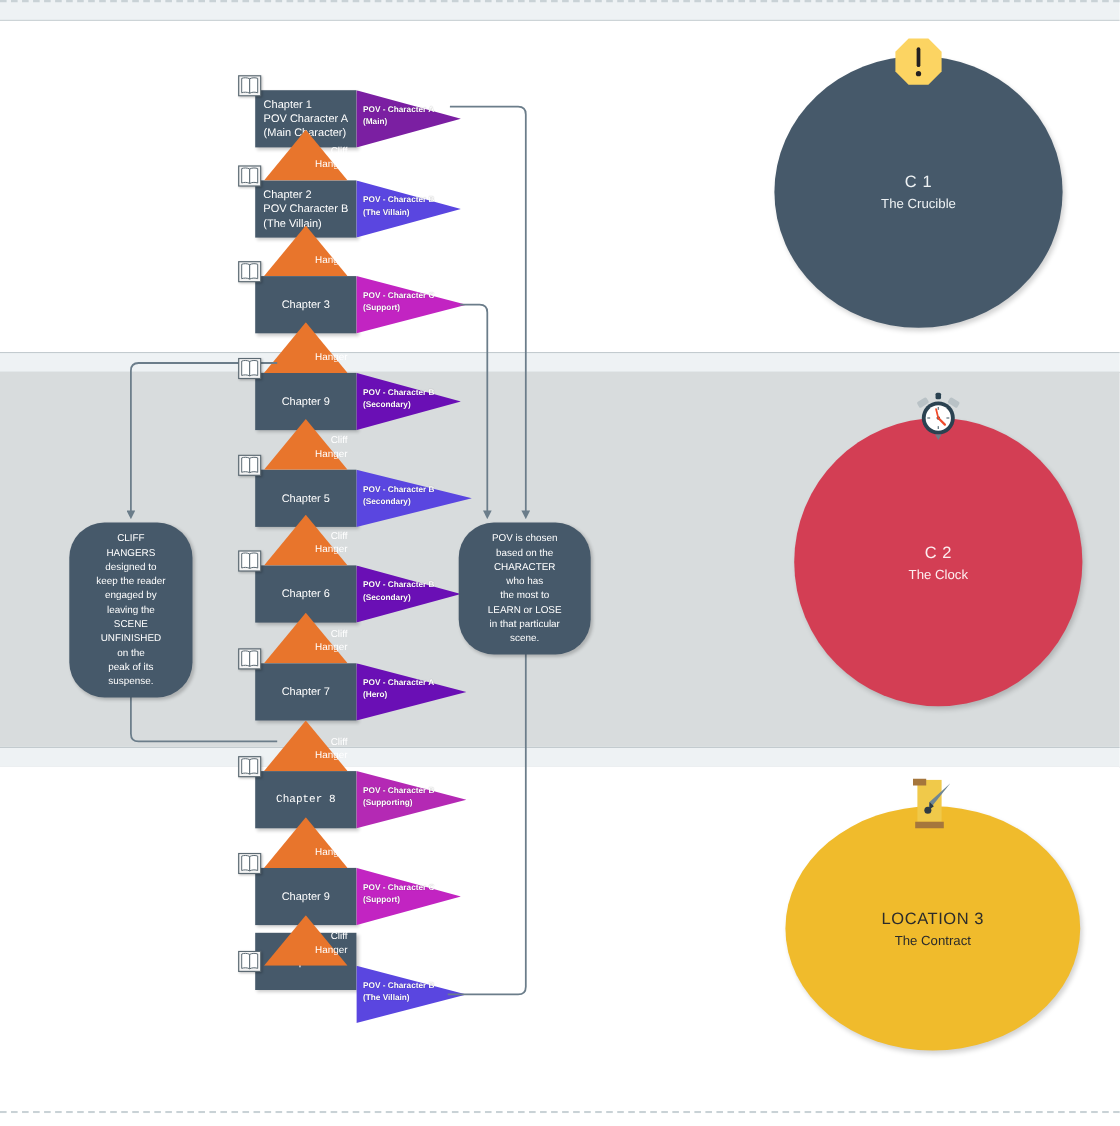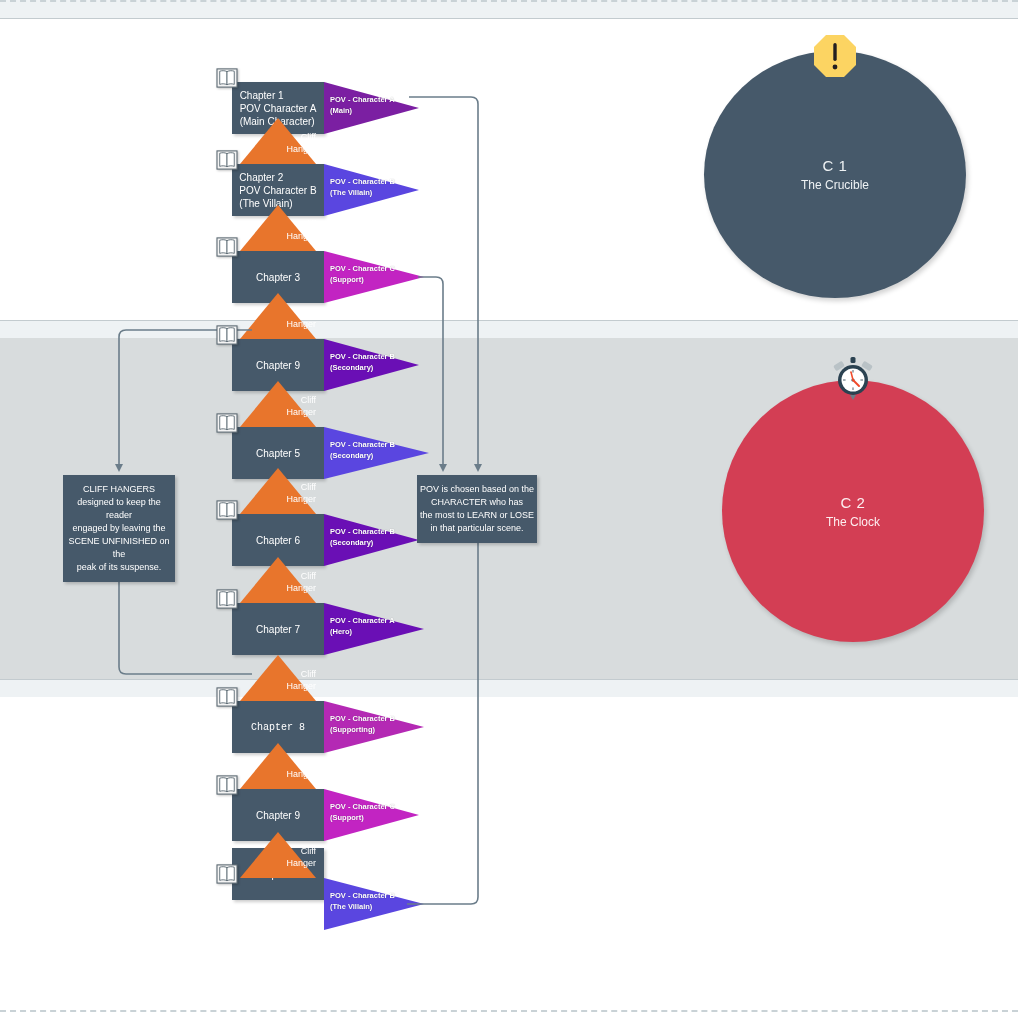--- a/index.html
+++ b/index.html
@@ -86,23 +86,24 @@
   }
 
   
   .note-box {
     position:absolute;
     background:#46596a;
     color:#ffffff;
     font-size:9px;
     line-height:13px;
     text-align:center;
-    padding:8px 0;
+    padding:8px 24px;
     box-shadow:2px 2px 3px rgba(0,0,0,0.20);
     z-index:7;
+    border-radius:32px;
   }
 
   
   .circle-group { position:absolute; }
   .circle {
     position:absolute;
     border-radius:50%;
     display:flex; flex-direction:column;
     align-items:center; justify-content:center;
     text-align:center;
@@ -484,14 +485,29 @@
       <rect x="13" y="24.4" width="2.6" height="1.2" fill="#6d7d87"></rect>
       <rect x="30.4" y="24.4" width="2.6" height="1.2" fill="#6d7d87"></rect>
       <polygon points="20,40 26,40 23,45" fill="#6d7d87"></polygon>
     </svg>
     <div class="circle red" style="left:0px; top:25px; width:262px; height:262px;">
       <div class="c-line1">C 2</div>
       <div class="c-line2">The Clock</div>
     </div>
   </div>
 
+  <div class="circle-group" style="left:714px; top:705px; width:268px; height:250px;">
+    <svg class="top-icon" width="56" height="52" viewBox="0 0 56 52" style="left:104px; top:0px;">
+      <rect x="16" y="4" width="22" height="38" fill="#f0c94a"></rect>
+      <path d="M16,4 h6 v4 h-6 z" fill="#a5763c"></path>
+      <path d="M12,3 h12 v6 h-12 z" fill="#a5763c"></path>
+      <path d="M14,42 h26 v6 h-26 z" fill="#a5763c"></path>
+      <path d="M46,7 L30,27 L26,31 L27,24 Z" fill="#6f8694"></path>
+      <path d="M27,24 L31,28 L27,31 Z" fill="#2f3b43"></path>
+      <circle cx="25.5" cy="31.5" r="3.2" fill="#2f3b43"></circle>
+    </svg>
+    <div class="circle yellow" style="left:0px; top:28px; width:268px; height:222px;">
+      <div class="c-line1">LOCATION 3</div>
+      <div class="c-line2">The Contract</div>
+    </div>
+  </div>
 
 </div>
 
 </body></html>

